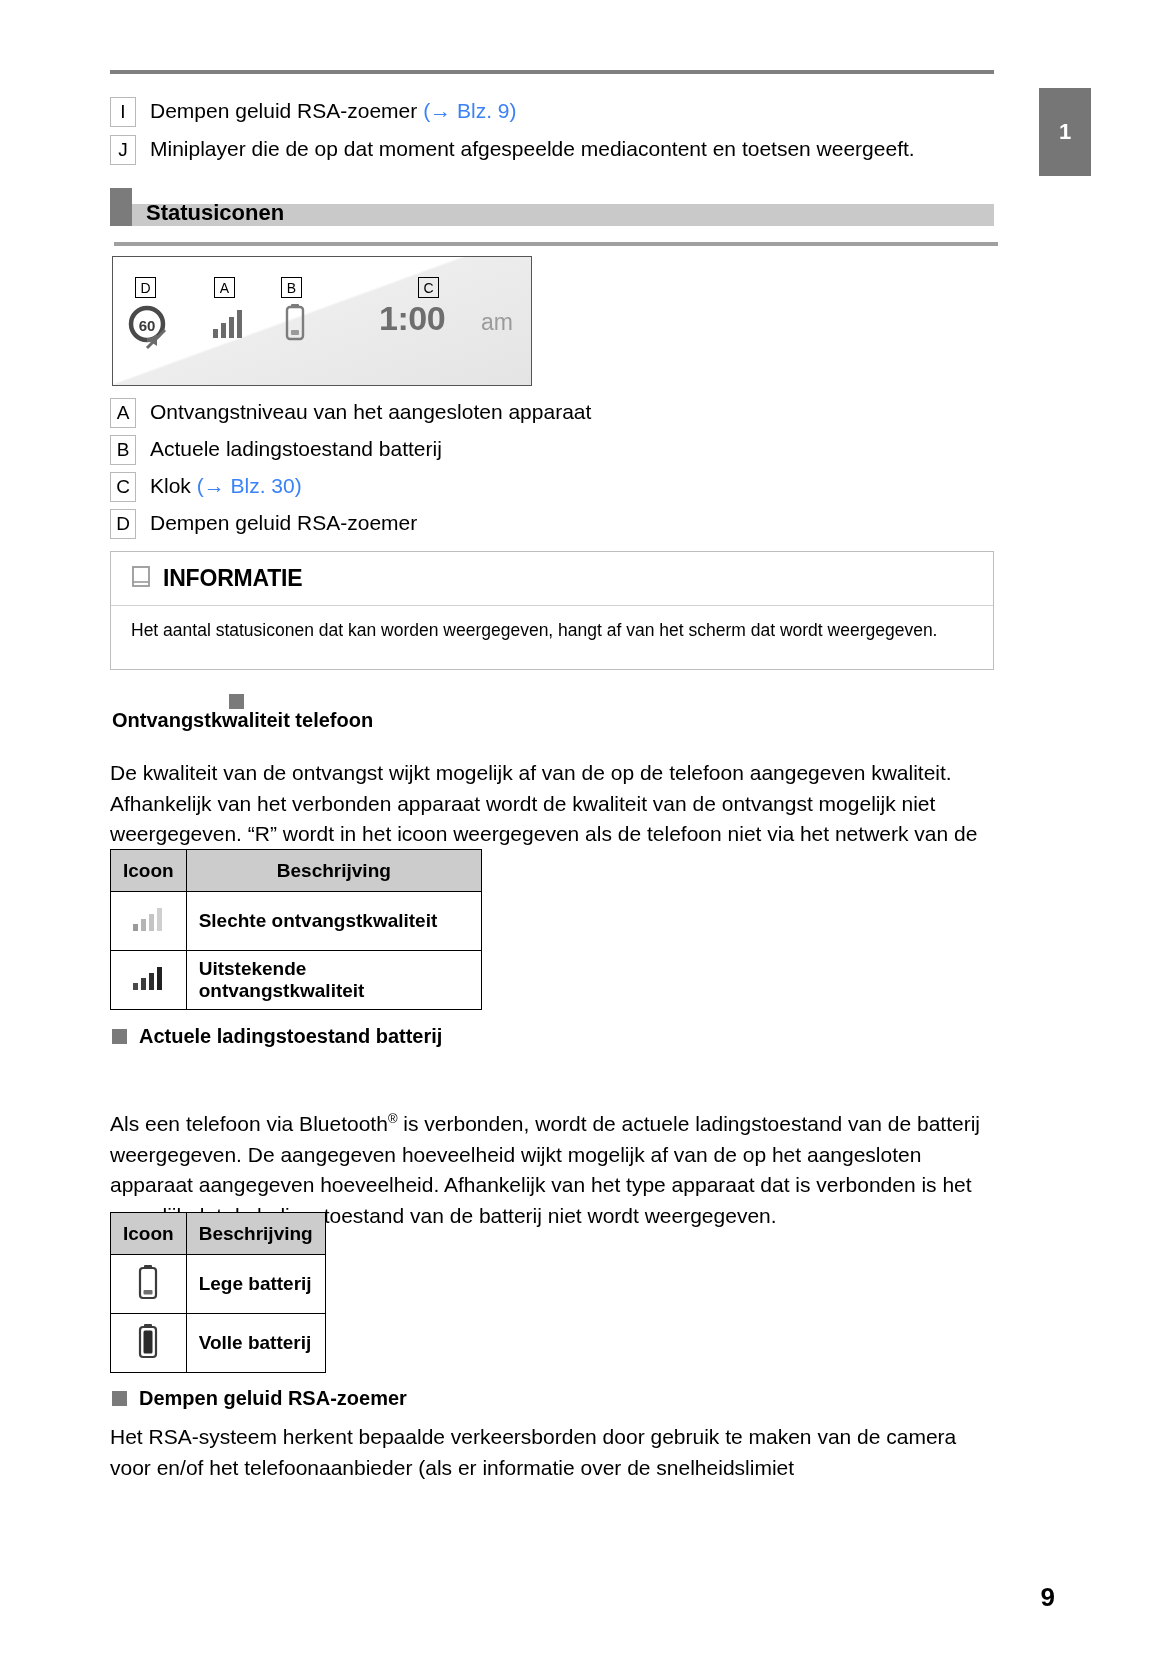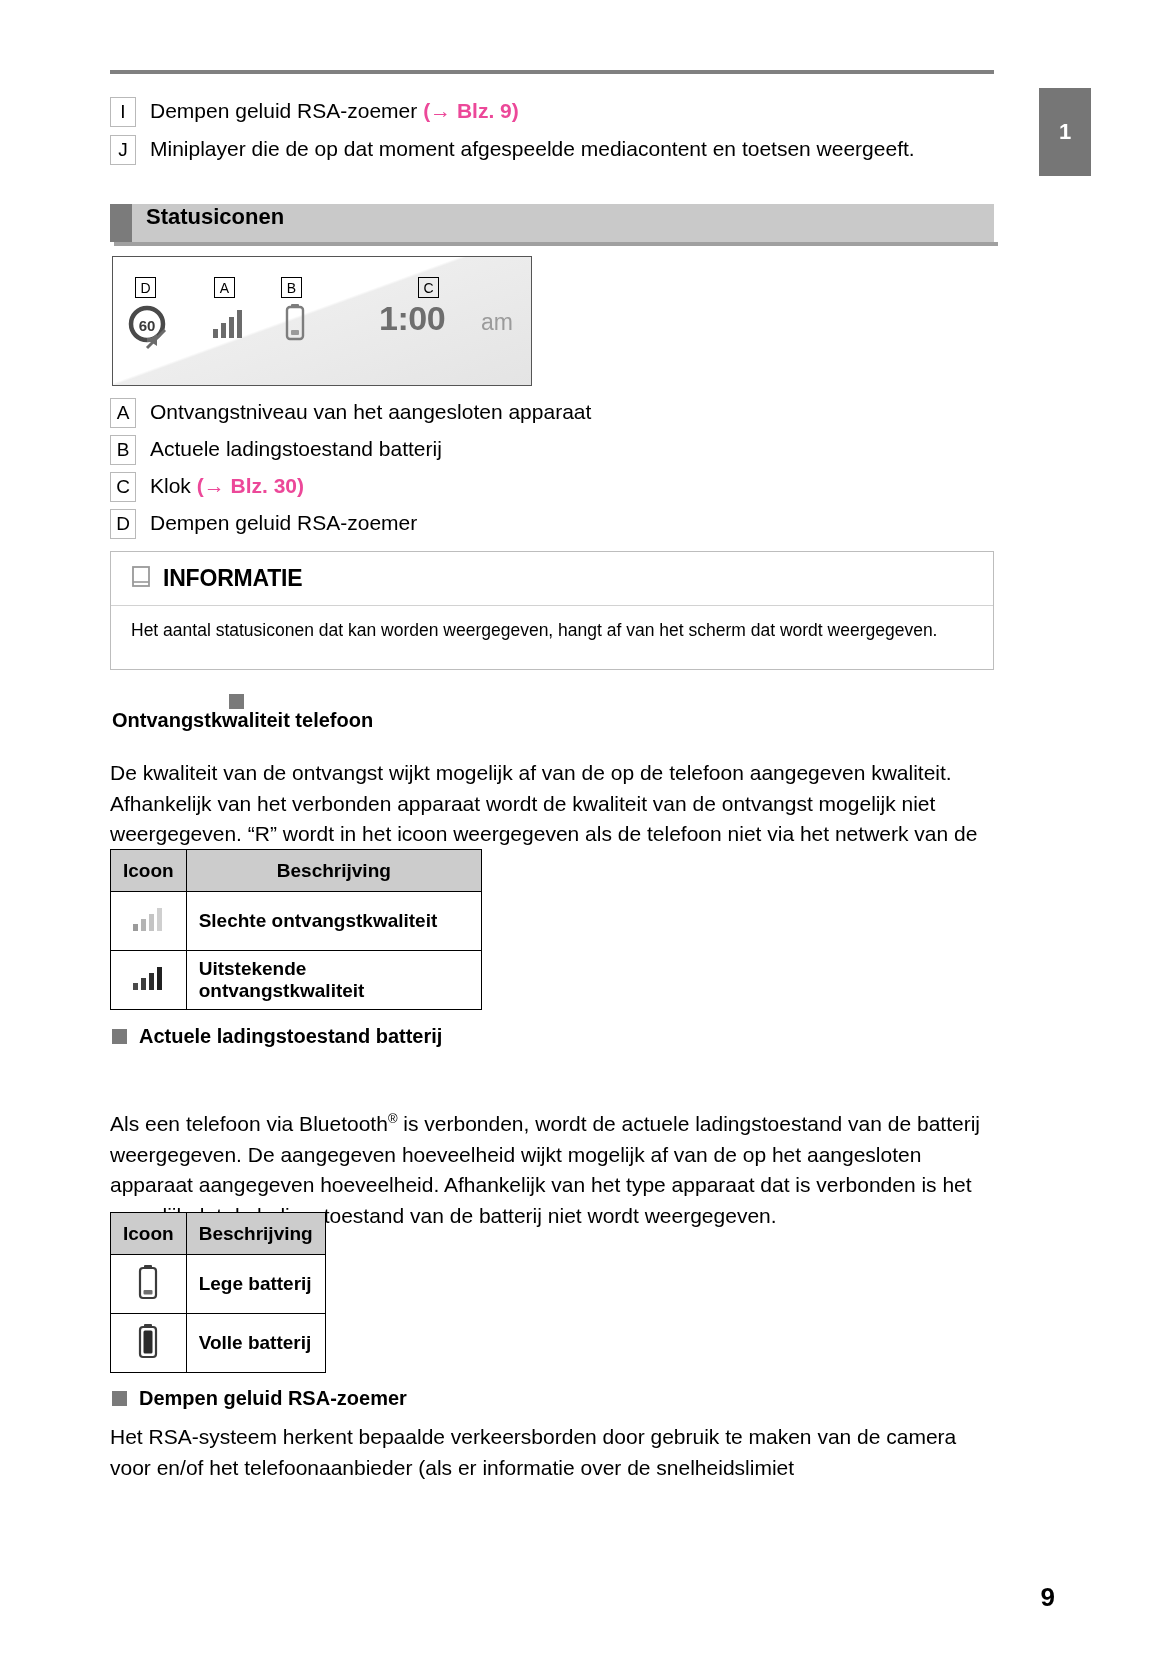--- a/index.html
+++ b/index.html
@@ -63,28 +63,28 @@
     font-size: 19px;
     flex: 0 0 26px;
     background: #fff;
     margin-top: 2px;
   }
   .letter-text {
     margin-left: 14px;
     font-size: 21px;
     line-height: 31px;
   }
-  .ref { color: #ec4899; font-weight: bold; }
+  .ref { color: #3b82f6; }
 
   
   .band {
     position: absolute;
-    left: 110px; top: 204px; width: 884px; height: 38px;
+    left: 110px; top: 204px; width: 884px; height: 22px;
     background: linear-gradient(to right, #c9c9c9 0%, #c9c9c9 100%);
-    display: flex; align-items: flex-start;
+    display: flex; align-items: flex-end;
   }
   .band-cap {
     width: 22px; height: 38px; background: #7b7b7b; flex: 0 0 22px;
   }
   .band-title {
     font-size: 22px; font-weight: bold; margin-left: 14px;
   }
   .band-shadow {
     position: absolute;
     left: 114px; top: 242px; width: 884px; height: 4px;

